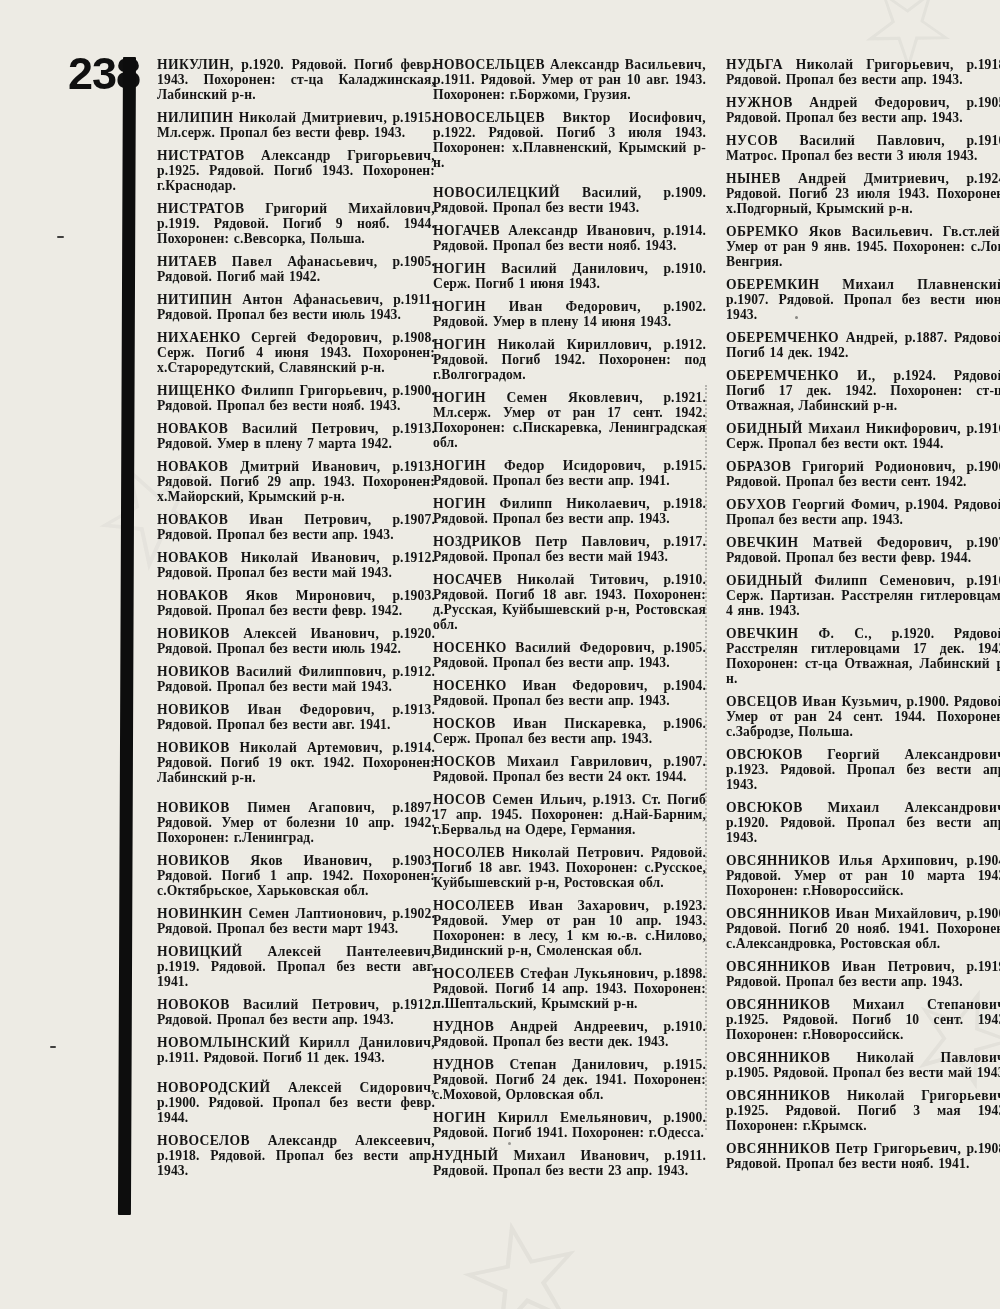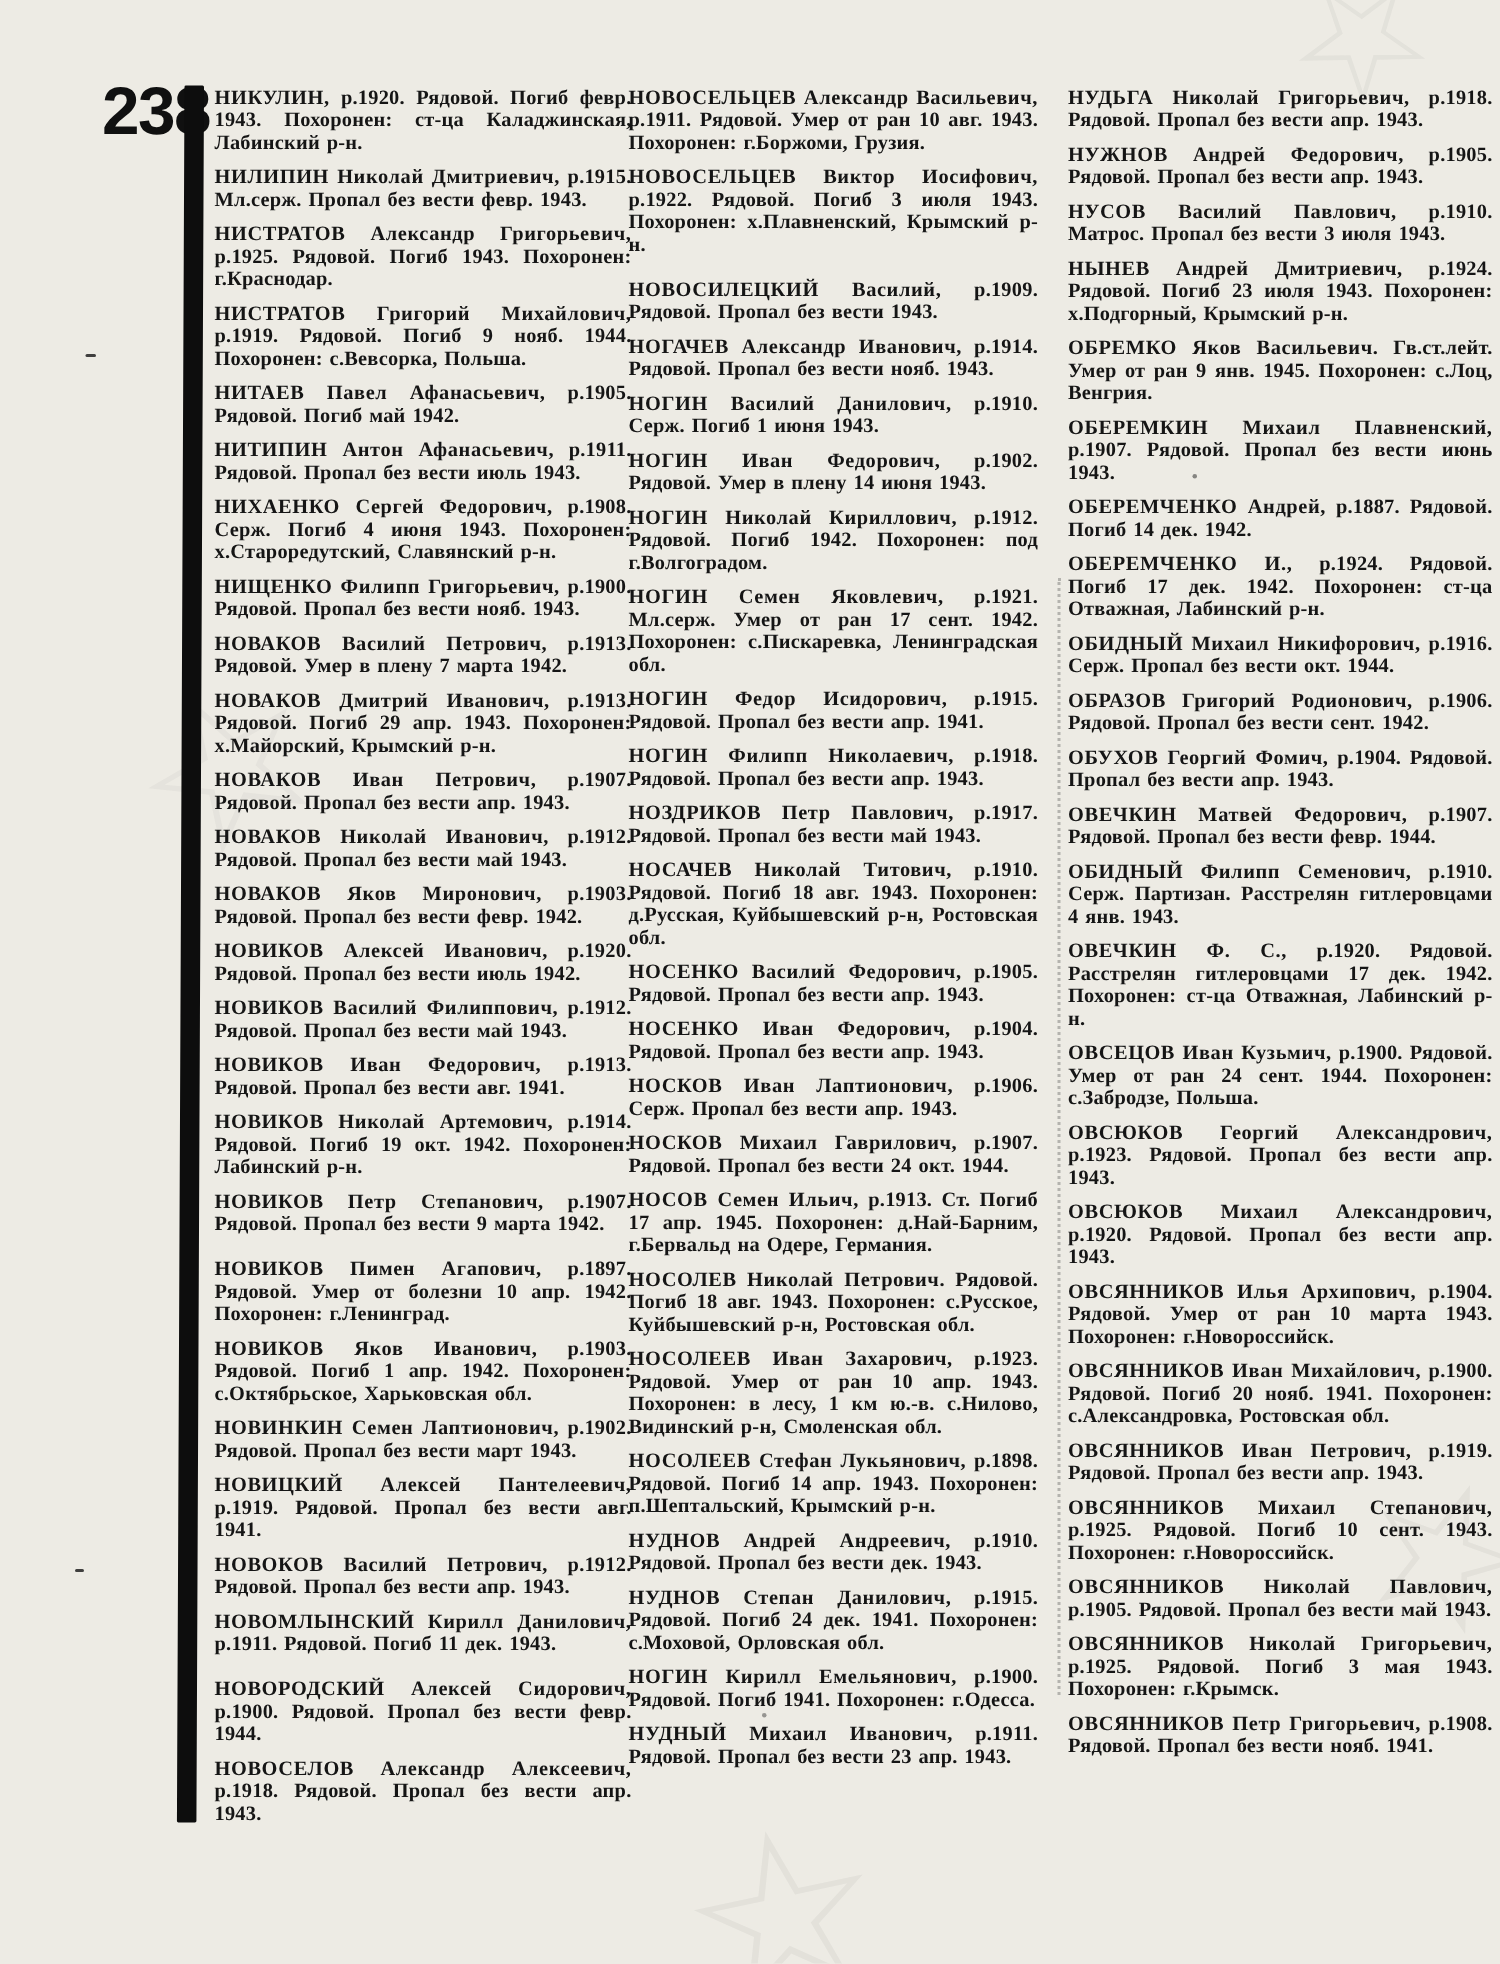--- a/index.html
+++ b/index.html
@@ -25,20 +25,21 @@
     width: 13px; height: 1158px;
     background: #0d0d0d;
     transform: rotate(0.25deg);
     transform-origin: top center;
     border-radius: 1px;
   }
   .col {
     position: absolute;
     top: 57px;
     color: #151515;
+    margin-left: 14px;
   }
   .col-1 { left: 143px; width: 278px; }
   .col-2 { left: 419px; width: 273px; font-family: Liberation Serif, serif; }
   .col-3 { left: 712px; width: 283px; }
   .entry {
     margin: 0 0 8px 0;
     font-size: 13.6px;
     line-height: 15px;
     font-weight: 700;
     text-align: justify;
@@ -102,21 +103,20 @@
     <p class="entry"><span class="entry-name">НИЩЕНКО Филипп Григорьевич,</span> <span class="entry-details">р.1900. Рядовой. Пропал без вести нояб. 1943.</span></p>
     <p class="entry"><span class="entry-name">НОВАКОВ Василий Петрович,</span> <span class="entry-details">р.1913. Рядовой. Умер в плену 7 марта 1942.</span></p>
     <p class="entry"><span class="entry-name">НОВАКОВ Дмитрий Иванович,</span> <span class="entry-details">р.1913. Рядовой. Погиб 29 апр. 1943. Похоронен: х.Майорский, Крымский р-н.</span></p>
     <p class="entry"><span class="entry-name">НОВАКОВ Иван Петрович,</span> <span class="entry-details">р.1907. Рядовой. Пропал без вести апр. 1943.</span></p>
     <p class="entry"><span class="entry-name">НОВАКОВ Николай Иванович,</span> <span class="entry-details">р.1912. Рядовой. Пропал без вести май 1943.</span></p>
     <p class="entry"><span class="entry-name">НОВАКОВ Яков Миронович,</span> <span class="entry-details">р.1903. Рядовой. Пропал без вести февр. 1942.</span></p>
     <p class="entry"><span class="entry-name">НОВИКОВ Алексей Иванович,</span> <span class="entry-details">р.1920. Рядовой. Пропал без вести июль 1942.</span></p>
     <p class="entry"><span class="entry-name">НОВИКОВ Василий Филиппович,</span> <span class="entry-details">р.1912. Рядовой. Пропал без вести май 1943.</span></p>
     <p class="entry"><span class="entry-name">НОВИКОВ Иван Федорович,</span> <span class="entry-details">р.1913. Рядовой. Пропал без вести авг. 1941.</span></p>
     <p class="entry"><span class="entry-name">НОВИКОВ Николай Артемович,</span> <span class="entry-details">р.1914. Рядовой. Погиб 19 окт. 1942. Похоронен: Лабинский р-н.</span></p>
-    <p class="entry"><span class="entry-name">НОВИКОВ Петр Степанович,</span> <span class="entry-details">р.1907. Рядовой. Пропал без вести 9 марта 1942.</span></p>
     <p class="entry gap"><span class="entry-name">НОВИКОВ Пимен Агапович,</span> <span class="entry-details">р.1897. Рядовой. Умер от болезни 10 апр. 1942. Похоронен: г.Ленинград.</span></p>
     <p class="entry"><span class="entry-name">НОВИКОВ Яков Иванович,</span> <span class="entry-details">р.1903. Рядовой. Погиб 1 апр. 1942. Похоронен: с.Октябрьское, Харьковская обл.</span></p>
     <p class="entry"><span class="entry-name">НОВИНКИН Семен Лаптионович,</span> <span class="entry-details">р.1902. Рядовой. Пропал без вести март 1943.</span></p>
     <p class="entry"><span class="entry-name">НОВИЦКИЙ Алексей Пантелеевич,</span> <span class="entry-details">р.1919. Рядовой. Пропал без вести авг. 1941.</span></p>
     <p class="entry"><span class="entry-name">НОВОКОВ Василий Петрович,</span> <span class="entry-details">р.1912. Рядовой. Пропал без вести апр. 1943.</span></p>
     <p class="entry"><span class="entry-name">НОВОМЛЫНСКИЙ Кирилл Данилович,</span> <span class="entry-details">р.1911. Рядовой. Погиб 11 дек. 1943.</span></p>
     <p class="entry gap"><span class="entry-name">НОВОРОДСКИЙ Алексей Сидорович,</span> <span class="entry-details">р.1900. Рядовой. Пропал без вести февр. 1944.</span></p>
     <p class="entry"><span class="entry-name">НОВОСЕЛОВ Александр Алексеевич,</span> <span class="entry-details">р.1918. Рядовой. Пропал без вести апр. 1943.</span></p>
   </div>
 <div class="col col-2">
@@ -127,21 +127,21 @@
     <p class="entry"><span class="entry-name">НОГИН Василий Данилович,</span> <span class="entry-details">р.1910. Серж. Погиб 1 июня 1943.</span></p>
     <p class="entry"><span class="entry-name">НОГИН Иван Федорович,</span> <span class="entry-details">р.1902. Рядовой. Умер в плену 14 июня 1943.</span></p>
     <p class="entry"><span class="entry-name">НОГИН Николай Кириллович,</span> <span class="entry-details">р.1912. Рядовой. Погиб 1942. Похоронен: под г.Волгоградом.</span></p>
     <p class="entry"><span class="entry-name">НОГИН Семен Яковлевич,</span> <span class="entry-details">р.1921. Мл.серж. Умер от ран 17 сент. 1942. Похоронен: с.Пискаревка, Ленинградская обл.</span></p>
     <p class="entry"><span class="entry-name">НОГИН Федор Исидорович,</span> <span class="entry-details">р.1915. Рядовой. Пропал без вести апр. 1941.</span></p>
     <p class="entry"><span class="entry-name">НОГИН Филипп Николаевич,</span> <span class="entry-details">р.1918. Рядовой. Пропал без вести апр. 1943.</span></p>
     <p class="entry"><span class="entry-name">НОЗДРИКОВ Петр Павлович,</span> <span class="entry-details">р.1917. Рядовой. Пропал без вести май 1943.</span></p>
     <p class="entry"><span class="entry-name">НОСАЧЕВ Николай Титович,</span> <span class="entry-details">р.1910. Рядовой. Погиб 18 авг. 1943. Похоронен: д.Русская, Куйбышевский р-н, Ростовская обл.</span></p>
     <p class="entry"><span class="entry-name">НОСЕНКО Василий Федорович,</span> <span class="entry-details">р.1905. Рядовой. Пропал без вести апр. 1943.</span></p>
     <p class="entry"><span class="entry-name">НОСЕНКО Иван Федорович,</span> <span class="entry-details">р.1904. Рядовой. Пропал без вести апр. 1943.</span></p>
-    <p class="entry"><span class="entry-name">НОСКОВ Иван Лаптионович,</span> <span class="entry-details">р.1906. Серж. Пропал без вести апр. 1943.</span></p>
+    <p class="entry"><span class="entry-name">НОСКОВ Иван Пискаревка,</span> <span class="entry-details">р.1906. Серж. Пропал без вести апр. 1943.</span></p>
     <p class="entry"><span class="entry-name">НОСКОВ Михаил Гаврилович,</span> <span class="entry-details">р.1907. Рядовой. Пропал без вести 24 окт. 1944.</span></p>
     <p class="entry"><span class="entry-name">НОСОВ Семен Ильич,</span> <span class="entry-details">р.1913. Ст. Погиб 17 апр. 1945. Похоронен: д.Най-Барним, г.Бервальд на Одере, Германия.</span></p>
     <p class="entry"><span class="entry-name">НОСОЛЕВ Николай Петрович.</span> <span class="entry-details">Рядовой. Погиб 18 авг. 1943. Похоронен: с.Русское, Куйбышевский р-н, Ростовская обл.</span></p>
     <p class="entry"><span class="entry-name">НОСОЛЕЕВ Иван Захарович,</span> <span class="entry-details">р.1923. Рядовой. Умер от ран 10 апр. 1943. Похоронен: в лесу, 1 км ю.-в. с.Нилово, Видинский р-н, Смоленская обл.</span></p>
     <p class="entry"><span class="entry-name">НОСОЛЕЕВ Стефан Лукьянович,</span> <span class="entry-details">р.1898. Рядовой. Погиб 14 апр. 1943. Похоронен: п.Шептальский, Крымский р-н.</span></p>
     <p class="entry"><span class="entry-name">НУДНОВ Андрей Андреевич,</span> <span class="entry-details">р.1910. Рядовой. Пропал без вести дек. 1943.</span></p>
     <p class="entry"><span class="entry-name">НУДНОВ Степан Данилович,</span> <span class="entry-details">р.1915. Рядовой. Погиб 24 дек. 1941. Похоронен: с.Моховой, Орловская обл.</span></p>
     <p class="entry"><span class="entry-name">НОГИН Кирилл Емельянович,</span> <span class="entry-details">р.1900. Рядовой. Погиб 1941. Похоронен: г.Одесса.</span></p>
     <p class="entry"><span class="entry-name">НУДНЫЙ Михаил Иванович,</span> <span class="entry-details">р.1911. Рядовой. Пропал без вести 23 апр. 1943.</span></p>
   </div>

